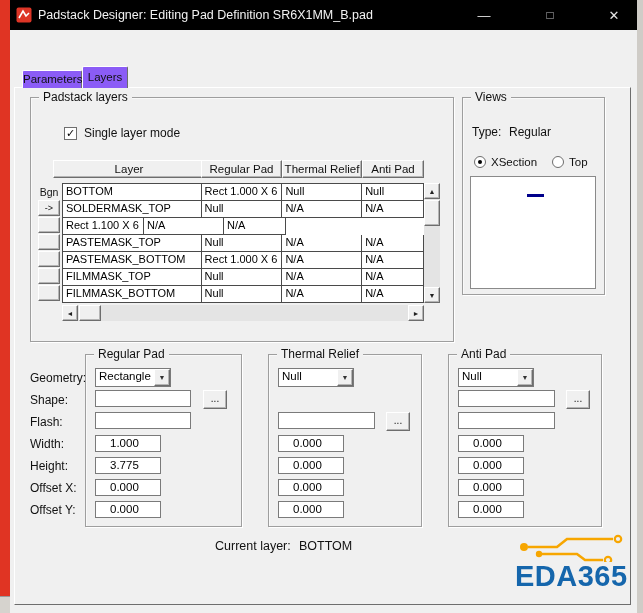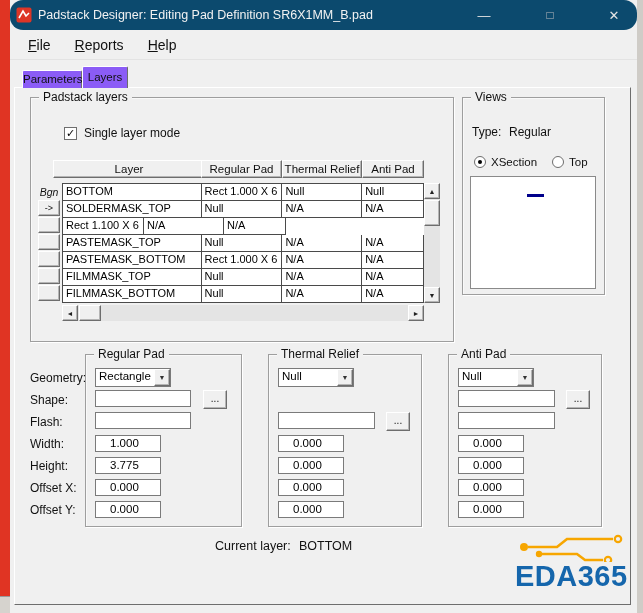--- a/index.html
+++ b/index.html
@@ -7,21 +7,21 @@
   .screen { position:relative; width:643px; height:613px; background:#f0f0f0; overflow:hidden; }
 
   
   .left-strip { position:absolute; left:0; top:0; width:10px; height:596px; background:#e03423; }
   .left-strip-bottom { position:absolute; left:0; top:596px; width:10px; height:17px; background:#d6d3ce; border-top:1px solid #9a9a9a; }
   .right-strip { position:absolute; left:637px; top:0; width:6px; height:613px; background:#cfccc7; }
 
   .window { position:absolute; left:10px; top:0; width:627px; height:613px; background:#f0f0f0; }
 
   
-  .titlebar { position:absolute; left:0; top:0; width:627px; height:30px; background:#0c4a6e;border-radius:13px; }
+  .titlebar { position:absolute; left:0; top:0; width:627px; height:30px; background:#000000; }
   .app-icon { position:absolute; left:6px; top:7px; width:16px; height:16px; }
   .title-text { position:absolute; left:28px; top:0; height:30px; line-height:30px; color:#f2f2f2; font-size:12.5px; white-space:nowrap; }
   .win-btn { position:absolute; top:0; width:44px; height:30px; color:#e4e4e4; display:flex; align-items:center; justify-content:center; font-size:13px; }
   .win-btn.max { color:#b9b9bd; font-size:12px; }
 
   
   .menubar { position:absolute; left:0; top:30px; width:627px; height:30px; background:#f0f0f0; display:flex; align-items:center; font-size:14px; color:#111; border-bottom:1px solid #e3e3e3; }
   .menu-item { display:inline-block; padding:3px 6px; margin-left:12px; }
   .menu-item::first-letter { text-decoration:underline; }
 
@@ -87,45 +87,40 @@
           <rect x="0.5" y="0.5" width="15" height="15" rx="2" fill="#dd3526"></rect>
           <path d="M3,11 L7,4 L10,9 L13,6" stroke="#ffffff" stroke-width="1.6" fill="none"></path>
         </svg>
       </div>
       <div class="title-text">Padstack Designer: Editing Pad Definition SR6X1MM_B.pad</div>
       <div class="win-btn" style="left:452px;">—</div>
       <div class="win-btn max" style="left:518px;">□</div>
       <div class="win-btn" style="left:582px;">✕</div>
     </div>
 
-    <div class="menubar">
-      <span class="menu-item">File</span>
-      <span class="menu-item">Reports</span>
-      <span class="menu-item">Help</span>
-    </div>
 
     <div class="tab" style="left:12px; top:70px; width:60px; height:18px; line-height:17px; z-index:1;">Parameters</div>
     <div class="tab" style="left:72px; top:66px; width:46px; height:22px; line-height:21px; z-index:3;">Layers</div>
     <div class="tab-page"></div>
 
     <div class="group" style="left:20px; top:97px; width:424px; height:245px;">
       <div class="group-label">Padstack layers</div>
     </div>
 
     <div class="checkbox" style="left:54px; top:127px;">
       <span>✓</span>
     </div>
     <div class="label" style="left:74px; top:126px;">Single layer mode</div>
 
     <div class="col-hdr btn3d" style="left:43px; width:152px;">Layer</div>
     <div class="col-hdr btn3d" style="left:191px; width:81px;">Regular Pad</div>
     <div class="col-hdr btn3d" style="left:272px; width:80px;">Thermal Relief</div>
     <div class="col-hdr btn3d" style="left:352px; width:62px;">Anti Pad</div>
 
-    <div class="row-btn" style="top:185px; font-size:10.5px;font-style:italic;">Bgn</div>
+    <div class="row-btn" style="top:185px; font-size:10.5px;">Bgn</div>
     <div class="row-btn btn3d" style="top:200px;">-&gt;</div>
     <div class="row-btn btn3d" style="top:217px;"></div>
     <div class="row-btn btn3d" style="top:234px;"></div>
     <div class="row-btn btn3d" style="top:251px;"></div>
     <div class="row-btn btn3d" style="top:268px;"></div>
     <div class="row-btn btn3d" style="top:285px;"></div>
 
     <div class="grid">
       <div class="grid-row">
         <div class="grid-cell c1">BOTTOM</div>

